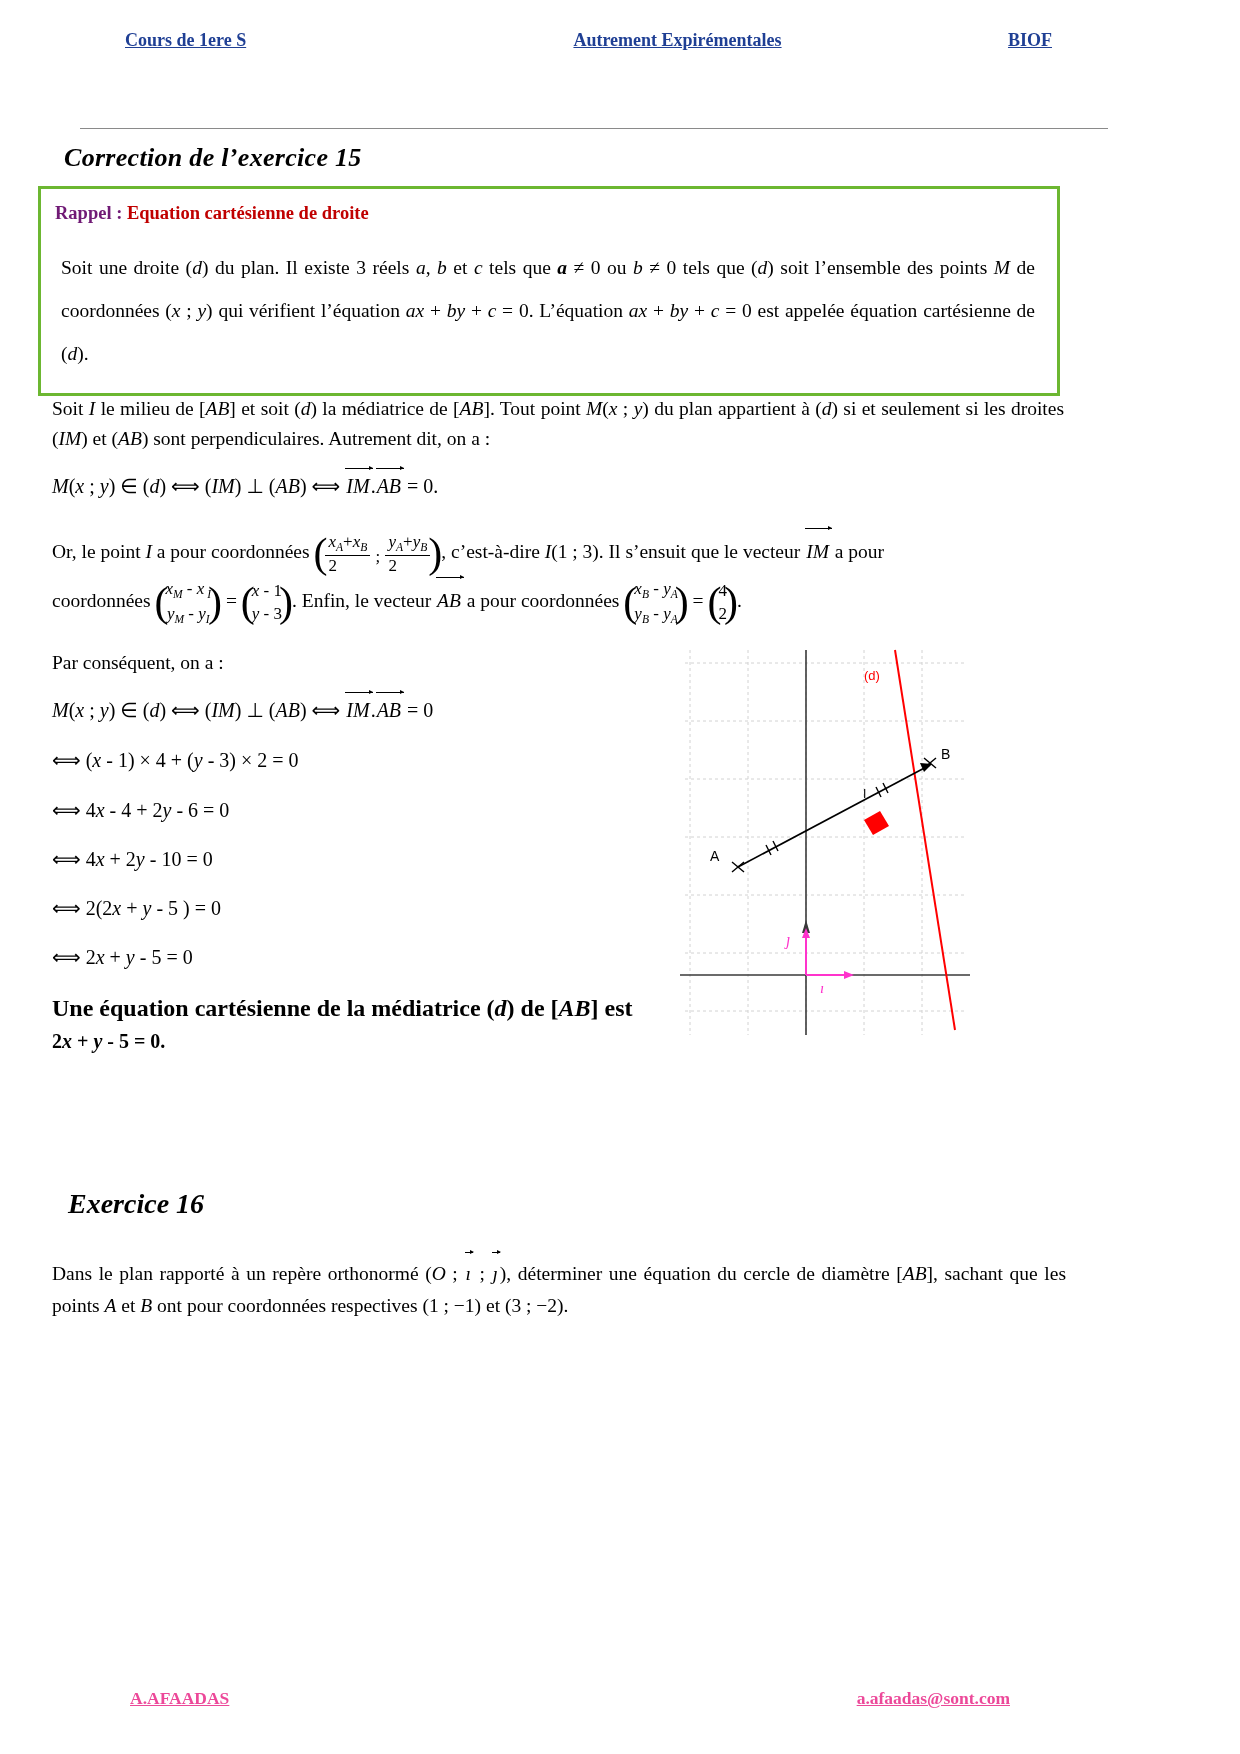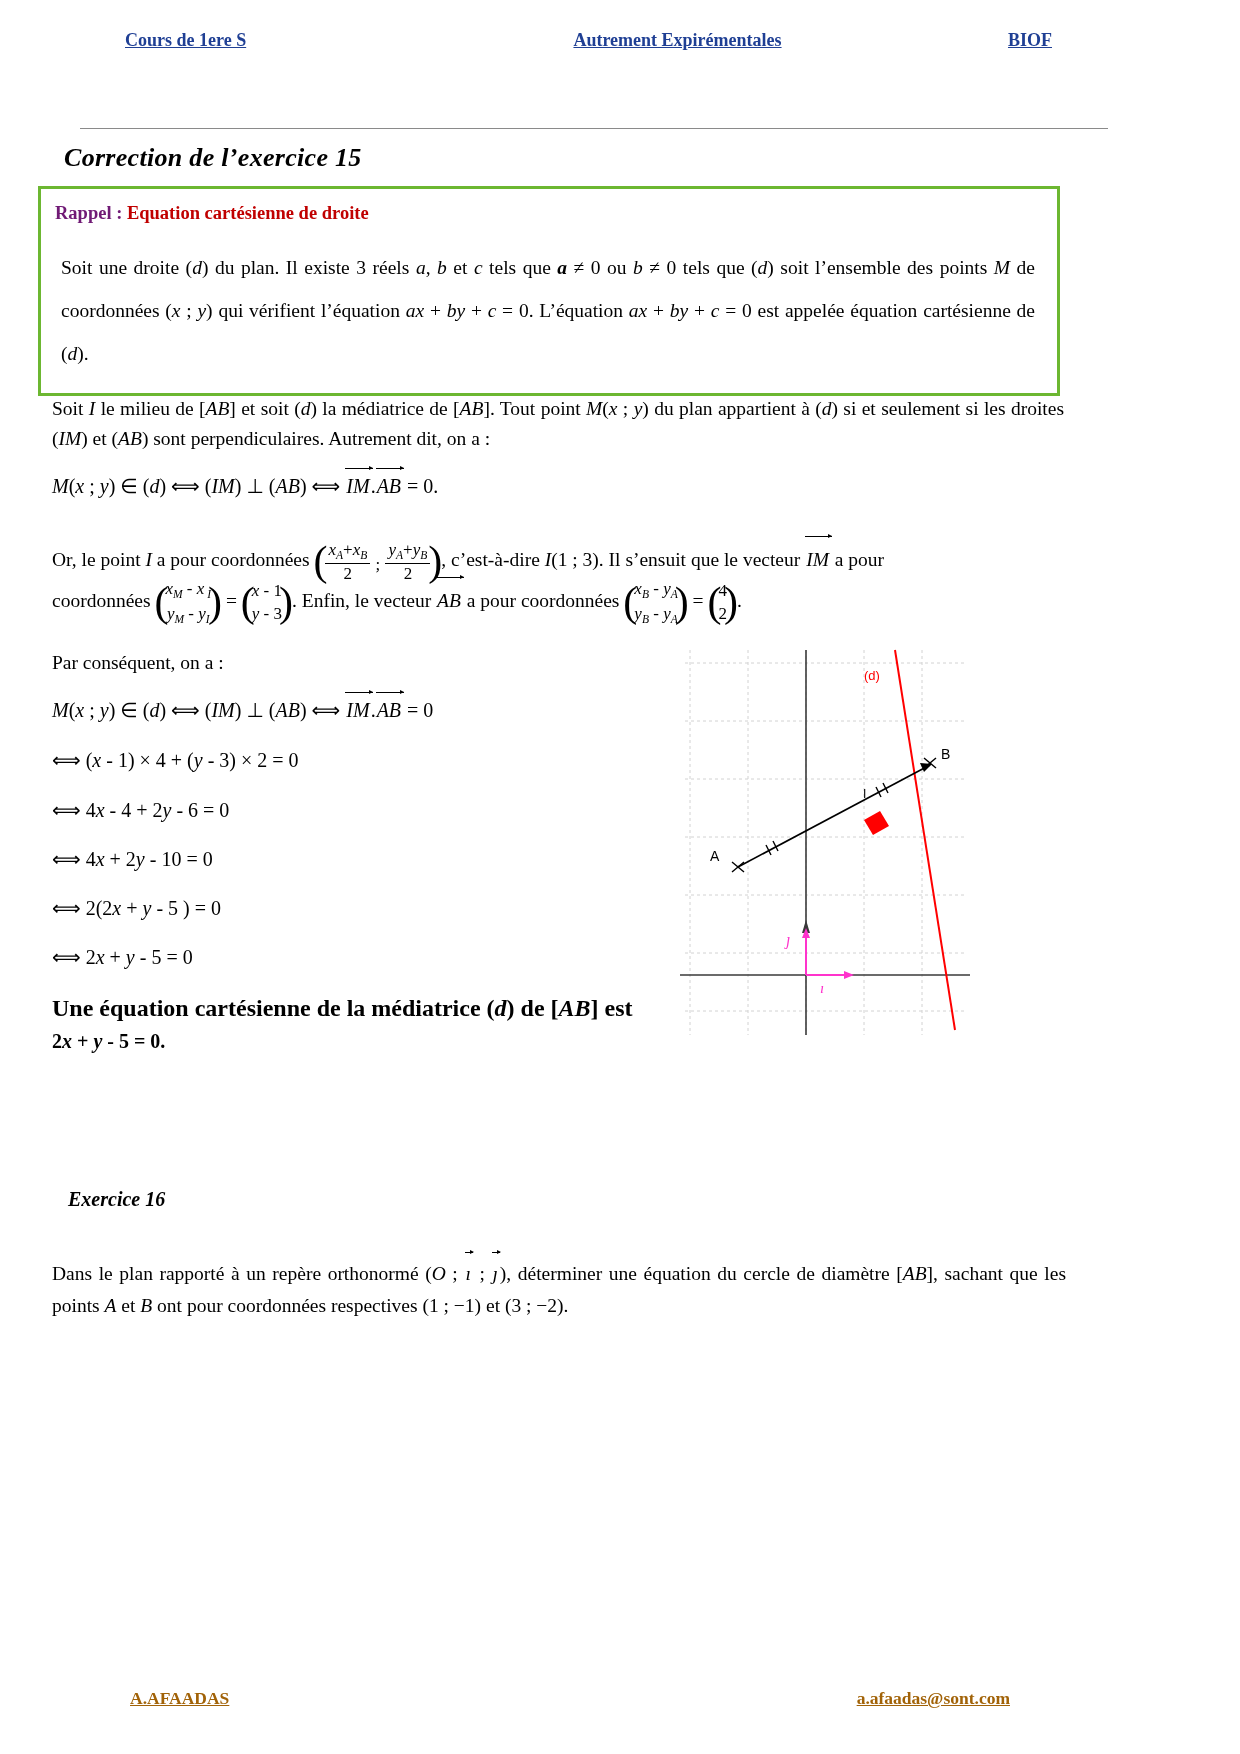--- a/index.html
+++ b/index.html
@@ -94,24 +94,24 @@
   .eqline {
     position: absolute;
     font-size: 20px;
   }
   .mi { font-style: italic; font-family: "Liberation Serif", serif; }
 
   
   .frac {
     display: inline-block;
     vertical-align: -9px;
-    text-align: center;
+    text-align: left;
     font-size: 17px;
     line-height: 1.15;
-    margin: 12px 1px;
+    margin: 4px 1px;
   }
   .frac .num { display: block; padding: 0 3px; }
   .frac .den { display: block; border-top: 1px solid #000; padding: 0 3px; }
 
   
   .vec { position: relative; display: inline-block; font-style: italic; padding: 0 1px;}
   .vec::after {
     content: "";
     position: absolute;
     left: 0; right: -2px; top: -7px;
@@ -175,34 +175,34 @@
   }
 
   
   .title-ex16 {
     position: absolute;
     top: 1188px;
     left: 68px;
     font-family: "Liberation Serif", serif;
     font-style: italic;
     font-weight: bold;
-    font-size: 20px;
+    font-size: 28px;
   }
 
   
   .footer {
     position: absolute;
     top: 1688px;
     left: 80px;
     width: 1060px;
     display: flex;
     justify-content: space-between;
     font-weight: bold;
     font-size: 17.5px;
-    color: #a16207;
+    color: #ec4899;
   }
   .footer span { text-decoration: underline; }
   .footer .f-left { padding-left: 50px; }
   .footer .f-right { padding-right: 130px; }
 </style>
 </head>
 <body>
 
 <div class="page">
 

